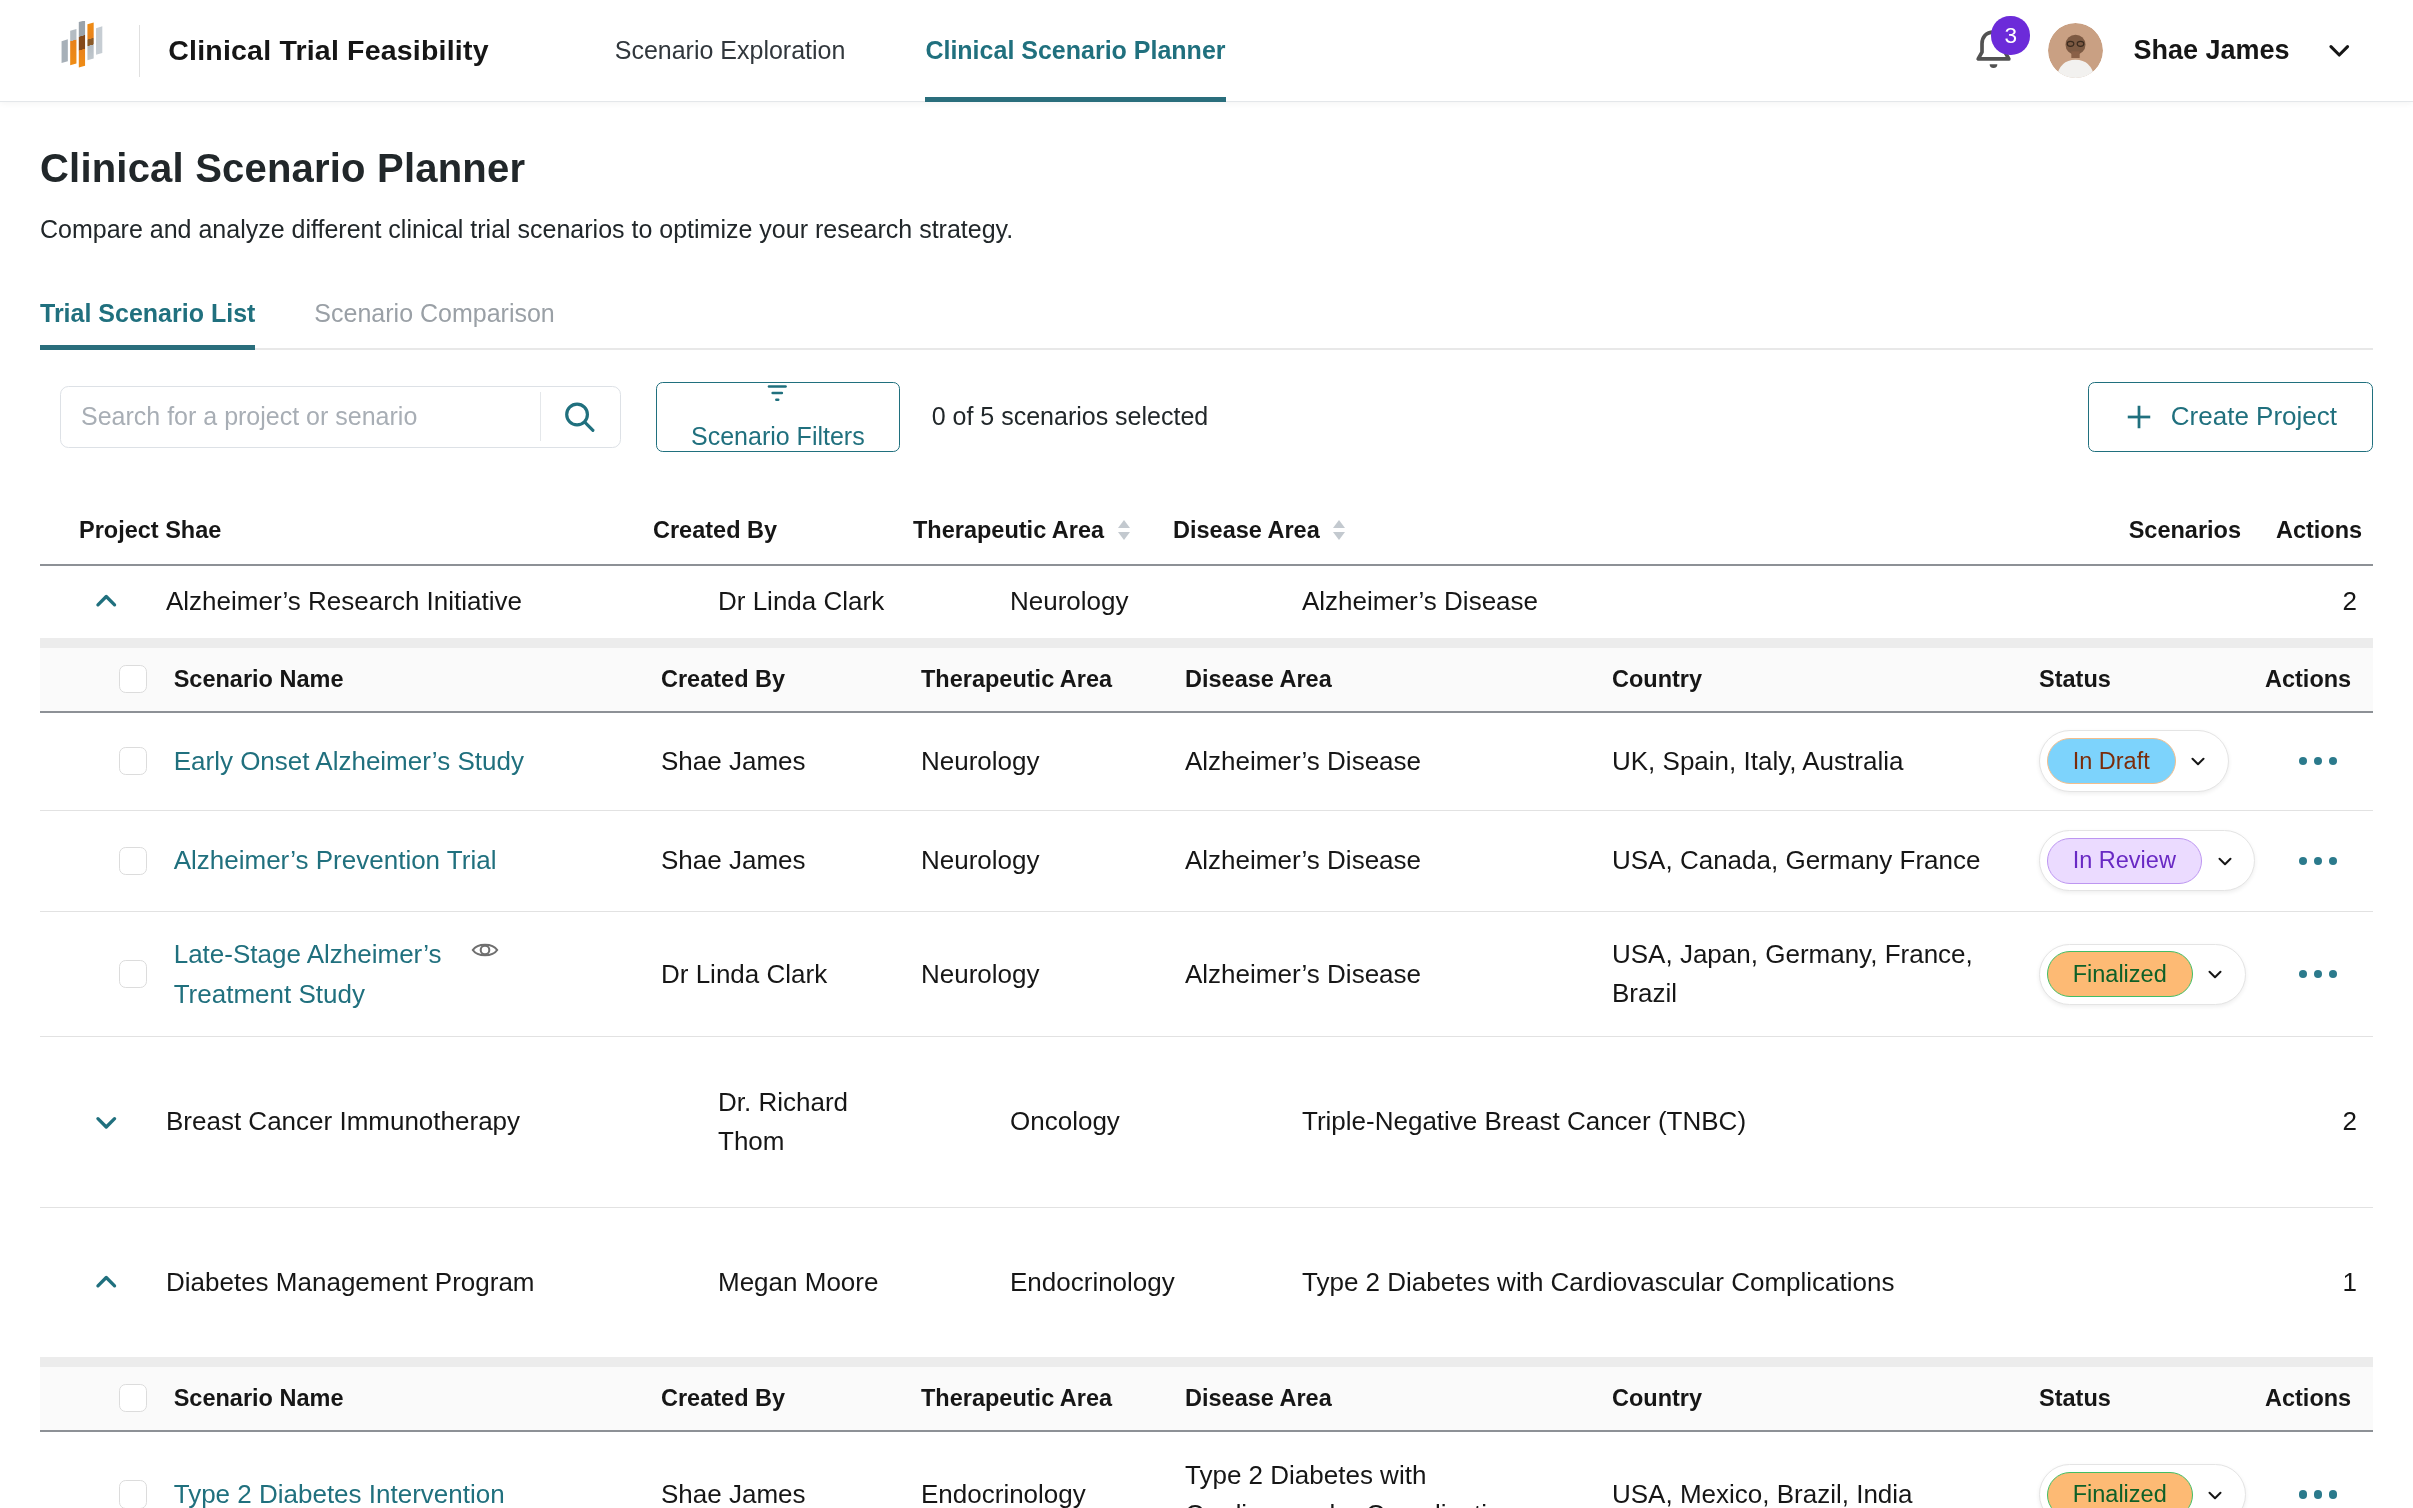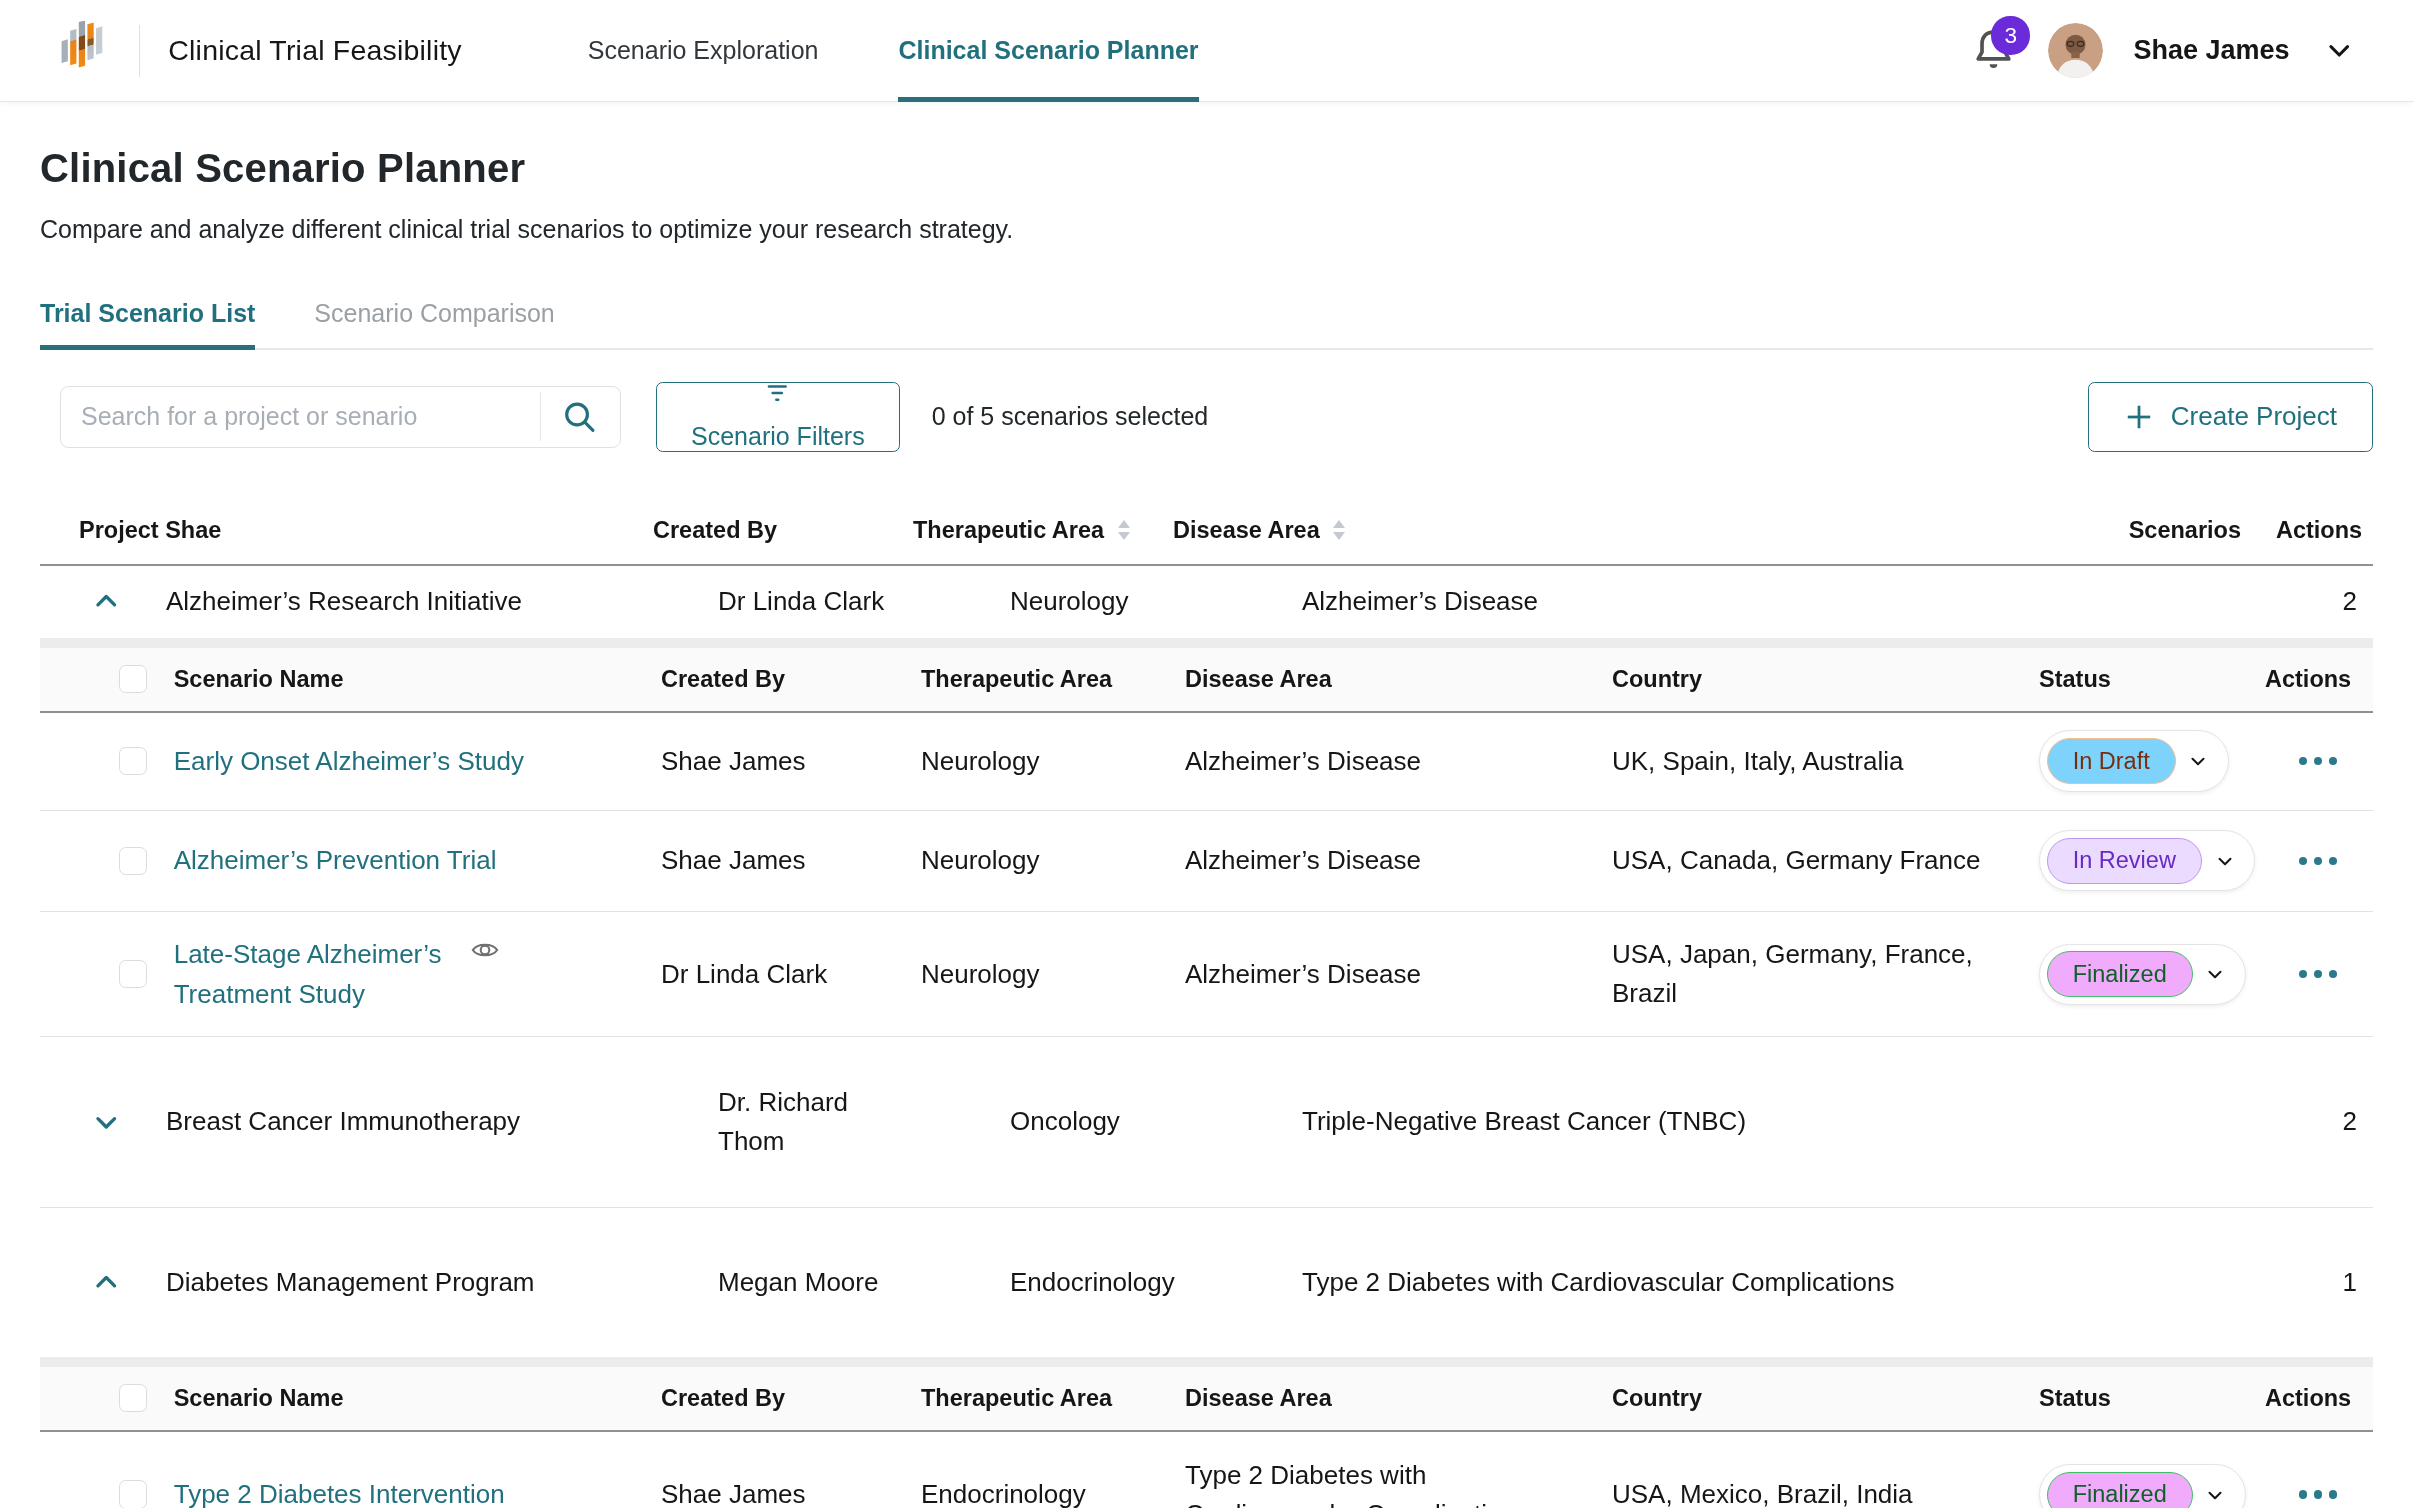--- a/index.html
+++ b/index.html
@@ -4,21 +4,21 @@
 <style>
   * { margin:0; padding:0; box-sizing:border-box; }
   html,body { width:2413px; height:1508px; overflow:hidden; background:#ffffff;
     font-family:"Liberation Sans","DejaVu Sans",sans-serif; color:#161616; }
 
   
   .app-header { height:102px; display:flex; align-items:center; padding:0 60px;
     border-bottom:0.8px solid #e4e7ea; box-shadow:0 1.7px 6.7px rgba(0,0,0,.05); position:relative; background:#fff; }
   .logo-svg { width:47px; height:60px; flex:0 0 auto; }
   .header-divider { width:0.8px; height:52px; background:#e0e0e0; margin:0 28.5px 0 32px; }
-  .app-title { font-size:28.5px; font-weight:400; letter-spacing:0.2px; white-space:nowrap; }
+  .app-title { font-size:28.5px; font-weight:700; letter-spacing:0.2px; white-space:nowrap; }
   .main-nav { display:flex; align-items:stretch; height:102px; margin-left:126px; gap:80px; }
   .nav-item { display:flex; align-items:center; font-size:25px; color:#31373c; position:relative; cursor:pointer; white-space:nowrap; }
   .nav-item.active { color:#20707e; font-weight:600; }
   .nav-item.active::after { content:""; position:absolute; left:0; right:0; bottom:0; height:5px; background:#2a6e7c; }
   .header-right { margin-left:auto; display:flex; align-items:center; gap:30px; }
   .bell-wrap { position:relative; width:49px; height:49px; cursor:pointer; }
   .badge { position:absolute; top:-10px; left:22px; min-width:39px; height:39px; border-radius:19px;
     background:#6C2BD9; color:#fff; font-size:22.6px; display:flex; align-items:center; justify-content:center; padding:0 6.7px; }
   .avatar { width:55px; height:55px; border-radius:50%; overflow:hidden; flex:0 0 auto; }
   .user-name { font-size:27px; font-weight:700; }
@@ -85,21 +85,21 @@
   .created-narrow { max-width:168px; line-height:1.5; display:inline-block; }
   .country-narrow { max-width:377px; line-height:1.5; display:inline-block; }
   .disease-narrow { max-width:360px; line-height:1.5; display:inline-block; }
 
   .status-cell { display:flex; align-items:center; }
   .status-dd { display:inline-flex; align-items:center; gap:11.7px; background:#fff; border:0.8px solid #e4e4e4;
     border-radius:837px; padding:6.7px 18.4px 6.7px 6.7px; box-shadow:0 1.7px 4.2px rgba(0,0,0,.07); cursor:pointer; }
   .pill { font-size:23.5px; padding:8.4px 25px; border-radius:837px; white-space:nowrap; border:1.3px solid transparent; }
   .pill.draft { background:#7dd3fc; border-color:#f3be8c; color:#7a2c0a; }
   .pill.review { background:#ebdbff; border-color:#bd96f1; color:#6929c4; }
-  .pill.final { background:#f0abfc; border-color:#42be65; color:#0e6027; }
+  .pill.final { background:#fdba74; border-color:#42be65; color:#0e6027; }
   .dd-caret { display:flex; }
 
   .dots { display:flex; gap:6.7px; justify-content:center; align-items:center; cursor:pointer; }
   .dots i { width:8.4px; height:8.4px; border-radius:50%; background:#2b7a8c; display:block; }
 
   .r-p0 { height:72px; } .r-s0 { height:97px; } .r-s1 { height:101px; } .r-s2 { height:124px; }
   .r-p1 { height:170px; } .r-p2 { height:149px; } .r-s3 { height:126px; }
 </style>
 </head>
 <body>

